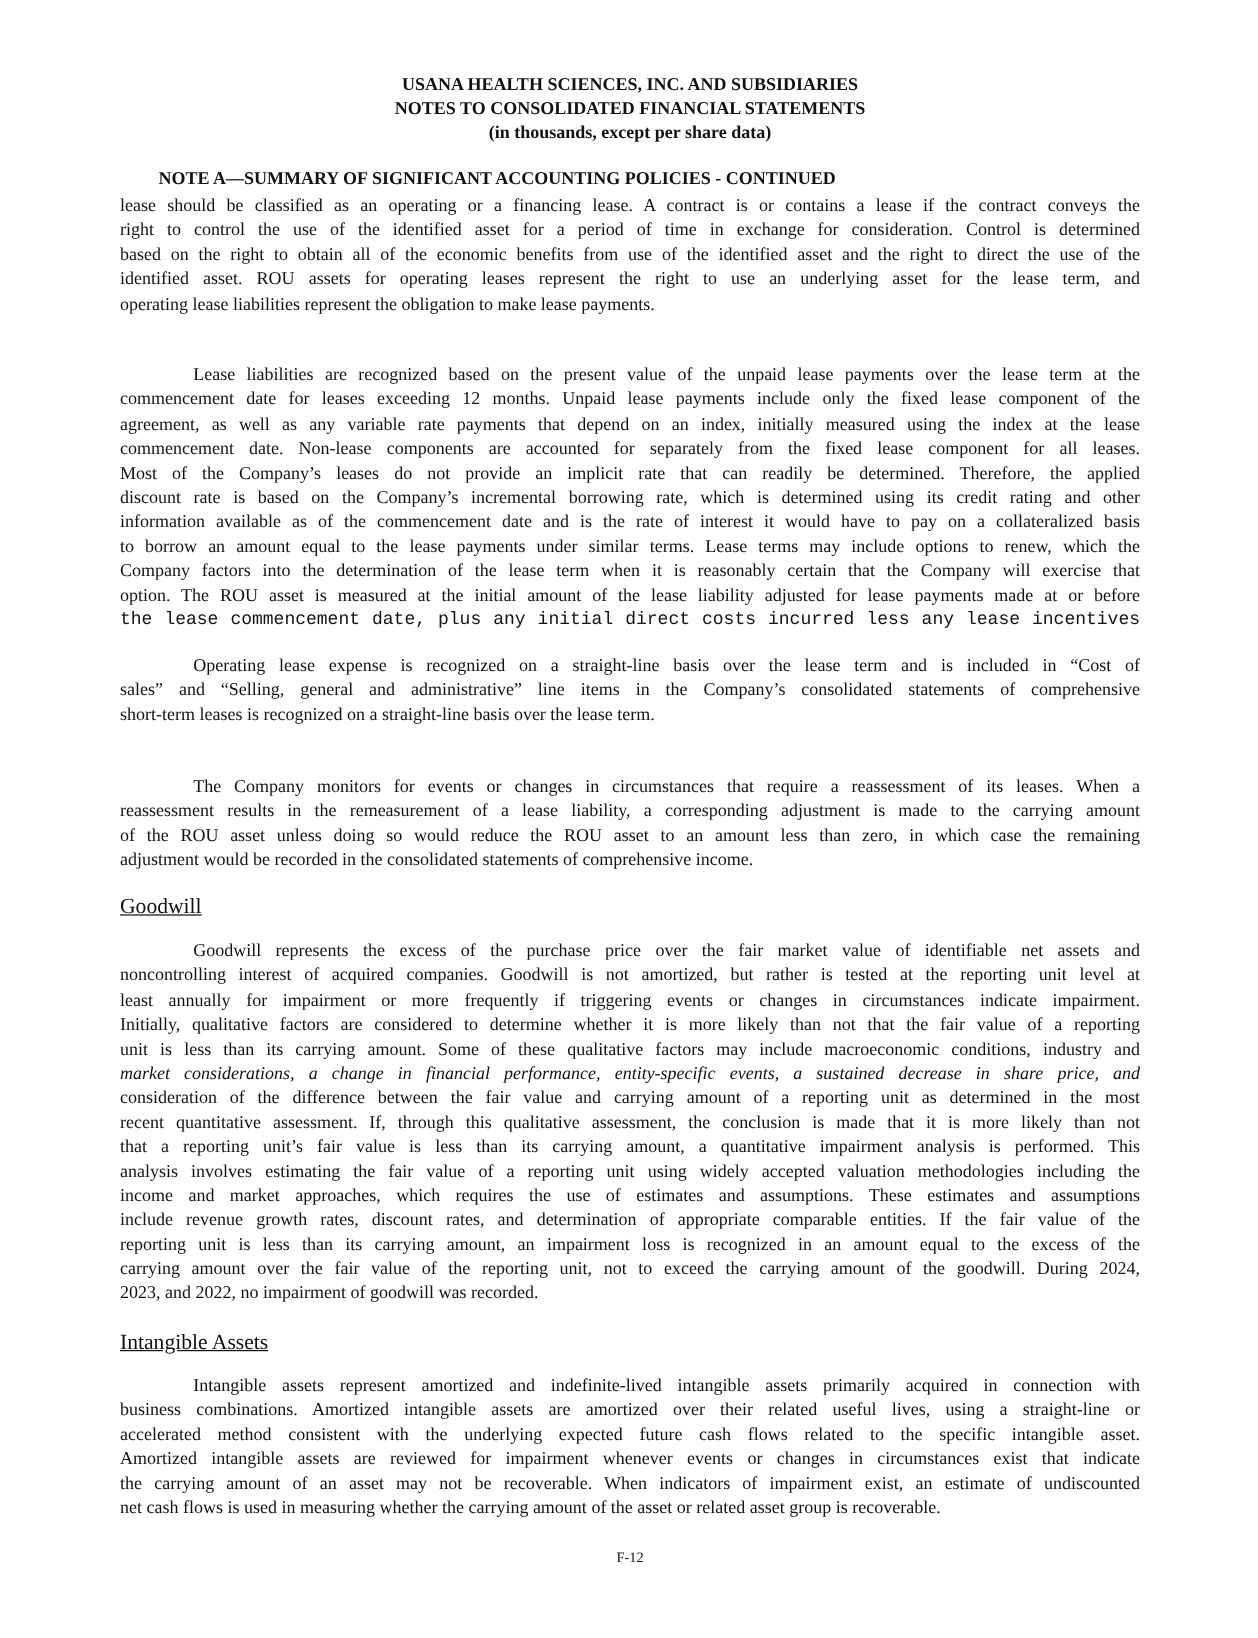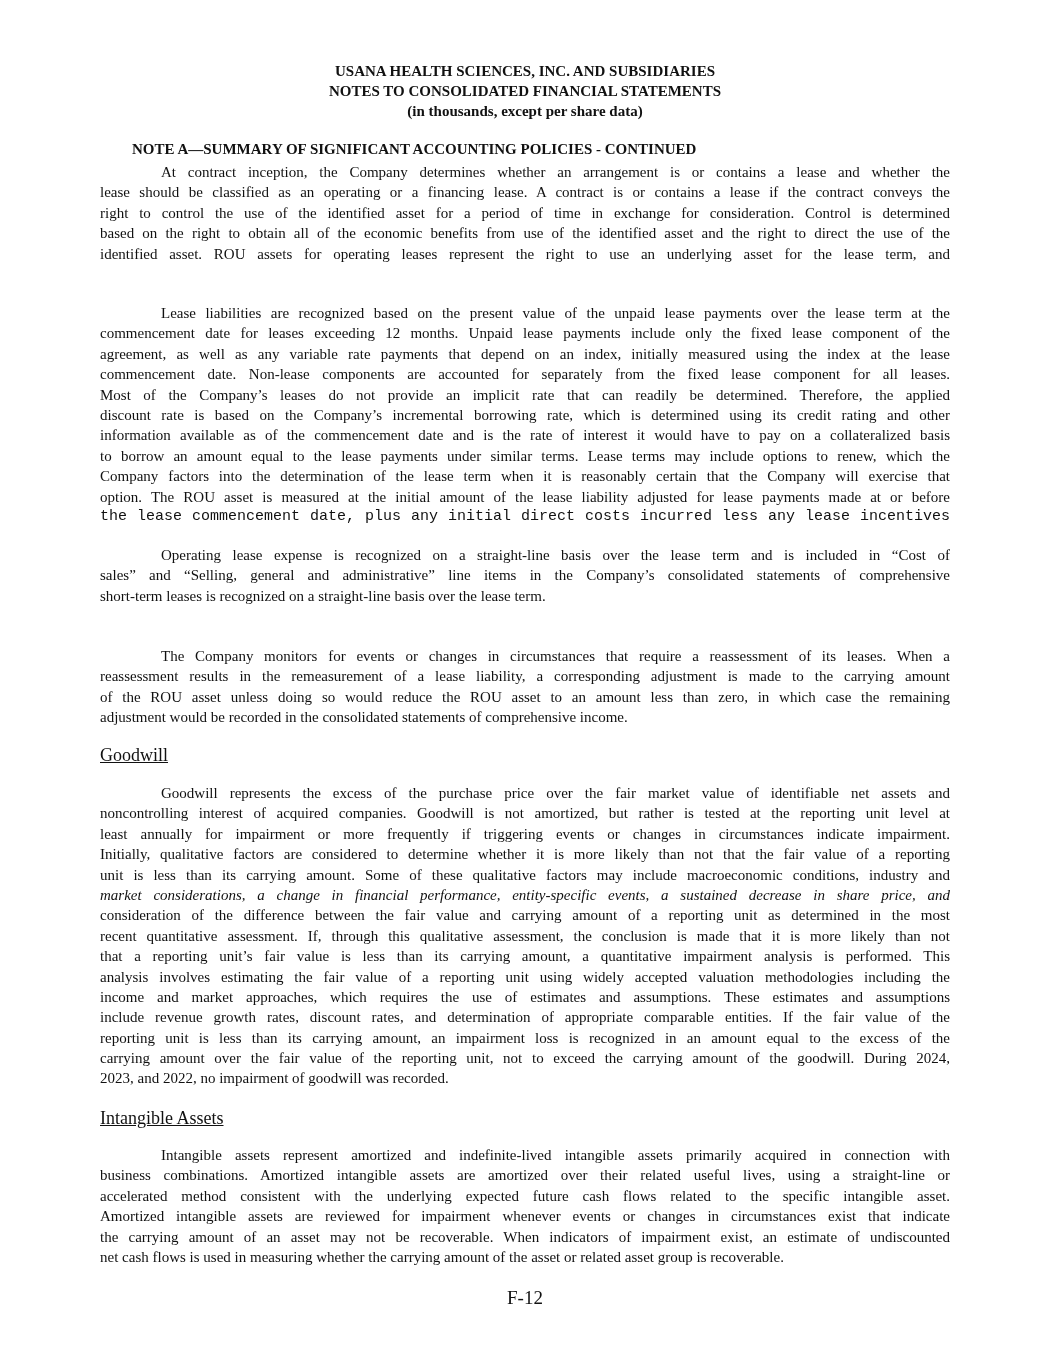--- a/index.html
+++ b/index.html
@@ -65,43 +65,43 @@
       line-height: 20px;
       text-decoration: underline;
       white-space: nowrap;
     }
     .footer {
       position: absolute;
       left: 0;
       width: 850px;
       top: 1288px;
       text-align: center;
-      font-size: 19px;
+      font-size: 12px;
       line-height: 20px;
     }
   </style>
 </head>
 <body>
 
 <div class="page">
 
   <div class="header">
     <div>USANA HEALTH SCIENCES, INC. AND SUBSIDIARIES</div>
     <div>NOTES TO CONSOLIDATED FINANCIAL STATEMENTS</div>
     <div>(in thousands, except per share data)</div>
   </div>
 
   <div class="note-title">NOTE A—SUMMARY OF SIGNIFICANT ACCOUNTING POLICIES - CONTINUED</div>
 
   <div class="para" style="top:162px;">
-      <span class="line first" style="white-space: normal; overflow: hidden;">At contract inception, the Company determines whether an arrangement is or contains a lease and whether the</span>
       <span class="line" style="white-space: normal; overflow: hidden;">lease should be classified as an operating or a financing lease. A contract is or contains a lease if the contract conveys the</span>
       <span class="line" style="white-space: normal; overflow: hidden;">right to control the use of the identified asset for a period of time in exchange for consideration. Control is determined</span>
       <span class="line" style="white-space: normal; overflow: hidden;">based on the right to obtain all of the economic benefits from use of the identified asset and the right to direct the use of the</span>
       <span class="line" style="white-space: normal; overflow: hidden;">identified asset. ROU assets for operating leases represent the right to use an underlying asset for the lease term, and</span>
+      <span class="line last" style="white-space: normal; overflow: hidden;">operating lease liabilities represent the obligation to make lease payments.</span>
     </div>
 
   <div class="para" style="top:303px;">
       <span class="line first" style="white-space: normal; overflow: hidden;">Lease liabilities are recognized based on the present value of the unpaid lease payments over the lease term at the</span>
       <span class="line" style="white-space: normal; overflow: hidden;">commencement date for leases exceeding 12 months. Unpaid lease payments include only the fixed lease component of the</span>
       <span class="line" style="white-space: normal; overflow: hidden;">agreement, as well as any variable rate payments that depend on an index, initially measured using the index at the lease</span>
       <span class="line" style="white-space: normal; overflow: hidden;">commencement date. Non-lease components are accounted for separately from the fixed lease component for all leases.</span>
       <span class="line" style="white-space: normal; overflow: hidden;">Most of the Company’s leases do not provide an implicit rate that can readily be determined. Therefore, the applied</span>
       <span class="line" style="white-space: normal; overflow: hidden;">discount rate is based on the Company’s incremental borrowing rate, which is determined using its credit rating and other</span>
       <span class="line" style="white-space: normal; overflow: hidden;">information available as of the commencement date and is the rate of interest it would have to pay on a collateralized basis</span>

